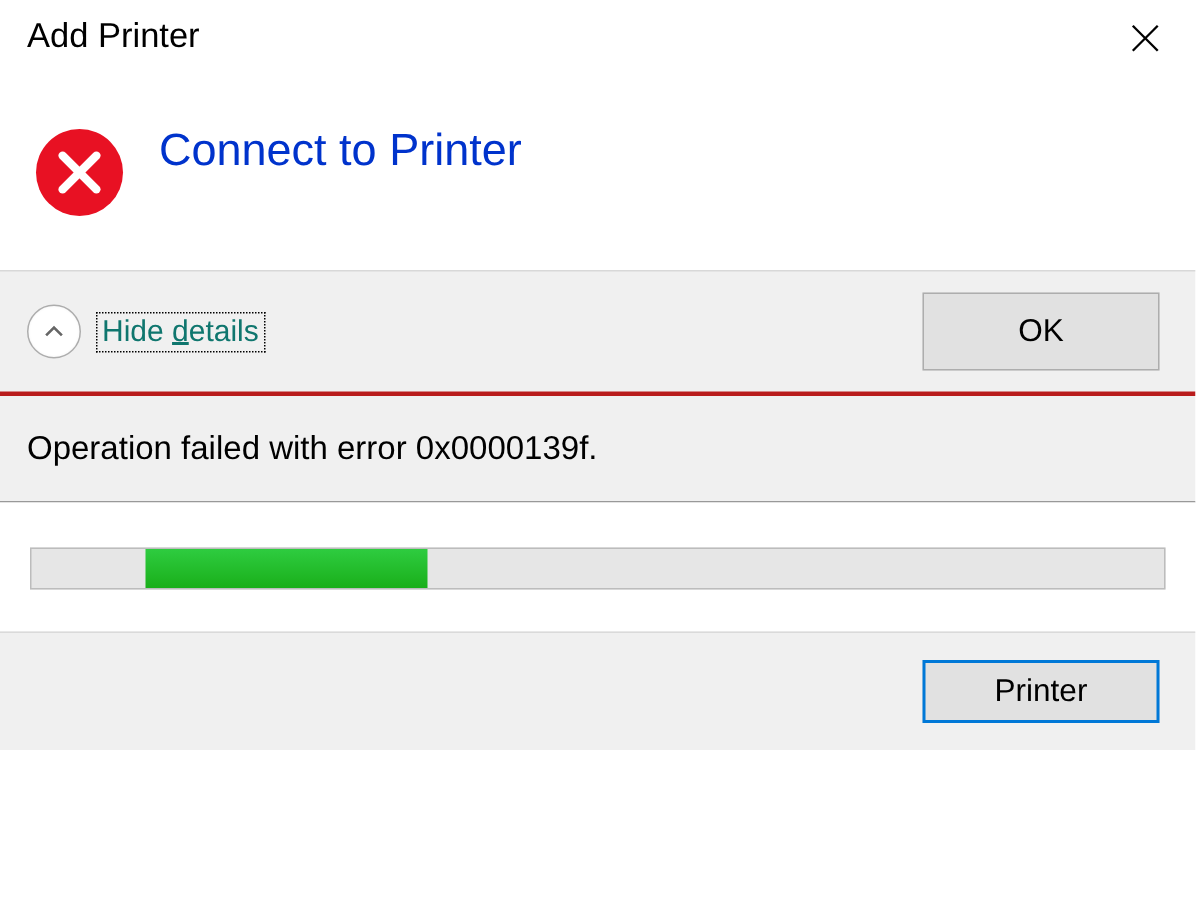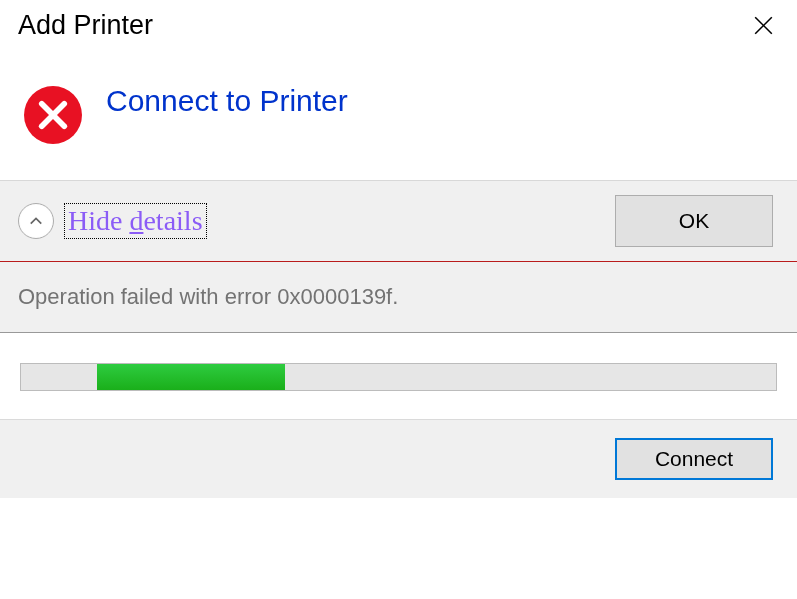--- a/index.html
+++ b/index.html
@@ -15,21 +15,21 @@
       overflow: hidden;
     }
     .titlebar {
       display: flex;
       justify-content: space-between;
       align-items: flex-start;
       padding: 10px 12px 0 18px;
       height: 56px;
     }
     .titlebar-title {
-      font-size: 27px;
+      font-size: 23px;
       color: #000;
       font-weight: 400;
     }
     .close-btn {
       width: 44px;
       height: 30px;
       display: flex;
       align-items: center;
       justify-content: center;
       cursor: pointer;
@@ -98,46 +98,45 @@
       align-items: center;
       justify-content: center;
       cursor: pointer;
       box-shadow: inset 0 0 2px rgba(0,0,0,0.05);
     }
     .chevron-btn svg {
       width: 14px;
       height: 14px;
     }
     .details-label {
-      font-size: 28px;
-      color: #8b5cf6;
+      font-size: 20px;
+      color: #0f766e;
       border: 1px dotted #000;
       padding: 1px 3px;
       cursor: pointer;
-      font-family: Liberation Serif, serif;
     }
     .details-label .underline {
       text-decoration: underline;
     }
     .ok-btn {
       width: 158px;
       height: 52px;
       background: #E1E1E1;
       border: 1px solid #ADADAD;
       font-size: 21px;
       cursor: pointer;
       font-family: inherit;
     }
     .details-panel {
       background: #F0F0F0;
-      border-top: 1px solid #b91c1c;
+      border-top: 3px solid #b91c1c;
       border-bottom: 1px solid #999;
       padding: 22px 24px 22px 18px;
       font-size: 22px;
-      color: #737373;
+      color: #000000;
     }
     .progress-section {
       background: #fff;
       padding: 30px 20px 28px 20px;
     }
     .progress-track {
       width: 100%;
       height: 28px;
       background: #E6E6E6;
       border: 1px solid #BCBCBC;
@@ -207,14 +206,14 @@
   <div>Operation failed with error 0x0000139f.</div>
 </div>
 
 <div class="progress-section">
   <div class="progress-track">
     <div class="progress-fill" style="left: 10%; width: 25%;"></div>
   </div>
 </div>
 
 <div class="footer-row">
-  <button class="cancel-btn">Connect</button>
+  <button class="cancel-btn">Printer</button>
 </div>
 
 </body></html>

